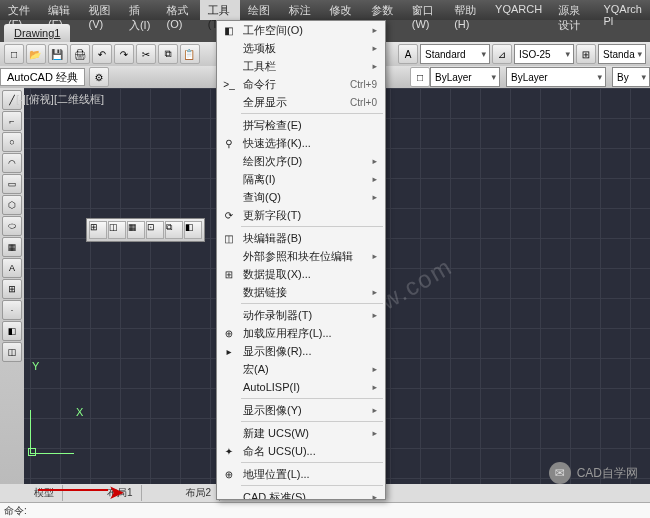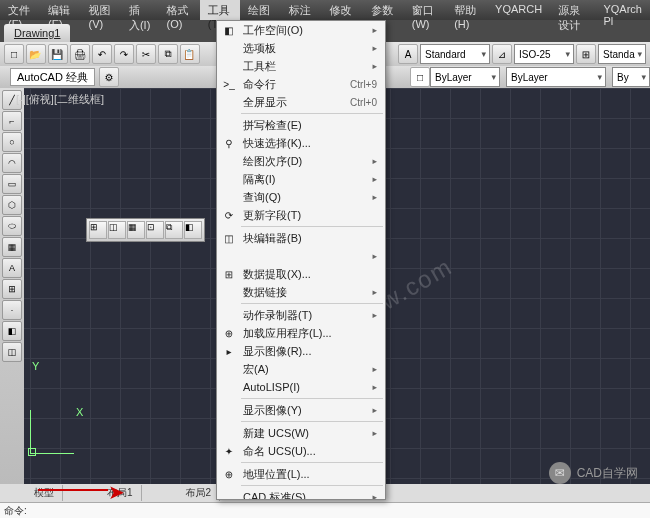--- a/index.html
+++ b/index.html
@@ -11,21 +11,21 @@
 
 .tabbar { display: flex; background: #4a4a4a; height: 22px; font-size: 11px; align-items: flex-end; padding-left: 4px; }
 .tab { background: linear-gradient(#eee,#cacaca); color: #222; padding: 3px 10px; border-radius: 3px 3px 0 0; font-size: 11px; text-decoration: underline; }
 
 .toolbar { display: flex; background: linear-gradient(#e8e8e8,#c8c8c8); height: 24px; align-items: center; padding: 0 4px; gap: 2px; }
 .tbtn { width: 20px; height: 20px; background: linear-gradient(#f5f5f5,#d5d5d5); border: 1px solid #aaa; border-radius: 2px; font-size: 10px; display: flex; align-items: center; justify-content: center; }
 .combo { height: 20px; background: #fff; border: 1px solid #888; font-size: 10px; padding: 0 14px 0 4px; display: flex; align-items: center; position: relative; text-align: center; }
 .combo::after { content: "▾"; position: absolute; right: 3px; color: #555; font-size: 9px; }
 
 .workspace-row { display: flex; background: linear-gradient(#e0e0e0,#c0c0c0); height: 22px; align-items: center; font-size: 11px; }
-.ws-label { padding: 0 6px; background: #fff; border: 1px solid #999; margin-left: 10px; height: 18px; display: flex; align-items: center; }
+.ws-label { padding: 0 6px; background: #fff; border: 1px solid #999; margin-left: 0; height: 18px; display: flex; align-items: center; }
 
 .canvas-area { position: relative; background: #2a2d3a; height: 396px; }
 .grid { position: absolute; inset: 0; background-image:
   linear-gradient(#3a3d4a 1px, transparent 1px),
   linear-gradient(90deg, #3a3d4a 1px, transparent 1px);
   background-size: 30px 30px; }
 .vtoolbar { position: absolute; left: 0; top: 0; width: 24px; background: linear-gradient(#ddd,#bbb); height: 100%; display: flex; flex-direction: column; gap: 1px; padding: 2px; }
 .vtoolbar .vb { width: 20px; height: 20px; background: linear-gradient(#f0f0f0,#d0d0d0); border: 1px solid #999; border-radius: 2px; font-size: 9px; display: flex; align-items: center; justify-content: center; }
 .viewport-title { position: absolute; left: 16px; top: 4px; font-size: 11px; color: #ccc; }
 .float-tb { position: absolute; left: 86px; top: 130px; display: flex; background: linear-gradient(#eee,#ccc); border: 1px solid #888; padding: 2px; gap: 1px; }
@@ -190,20 +190,21 @@
     <div class="dmi">
       <span class="ico">⟳</span>
       <span>更新字段(T)</span>
     </div>
     <div class="sep"></div>
     <div class="dmi">
       <span class="ico">◫</span>
       <span>块编辑器(B)</span>
     </div>
     <div class="dmi">
+      <span>外部参照和块在位编辑</span>
       <span class="arr">▸</span>
     </div>
     <div class="dmi">
       <span class="ico">⊞</span>
       <span>数据提取(X)...</span>
     </div>
     <div class="dmi">
       <span>数据链接</span>
       <span class="arr">▸</span>
     </div>

